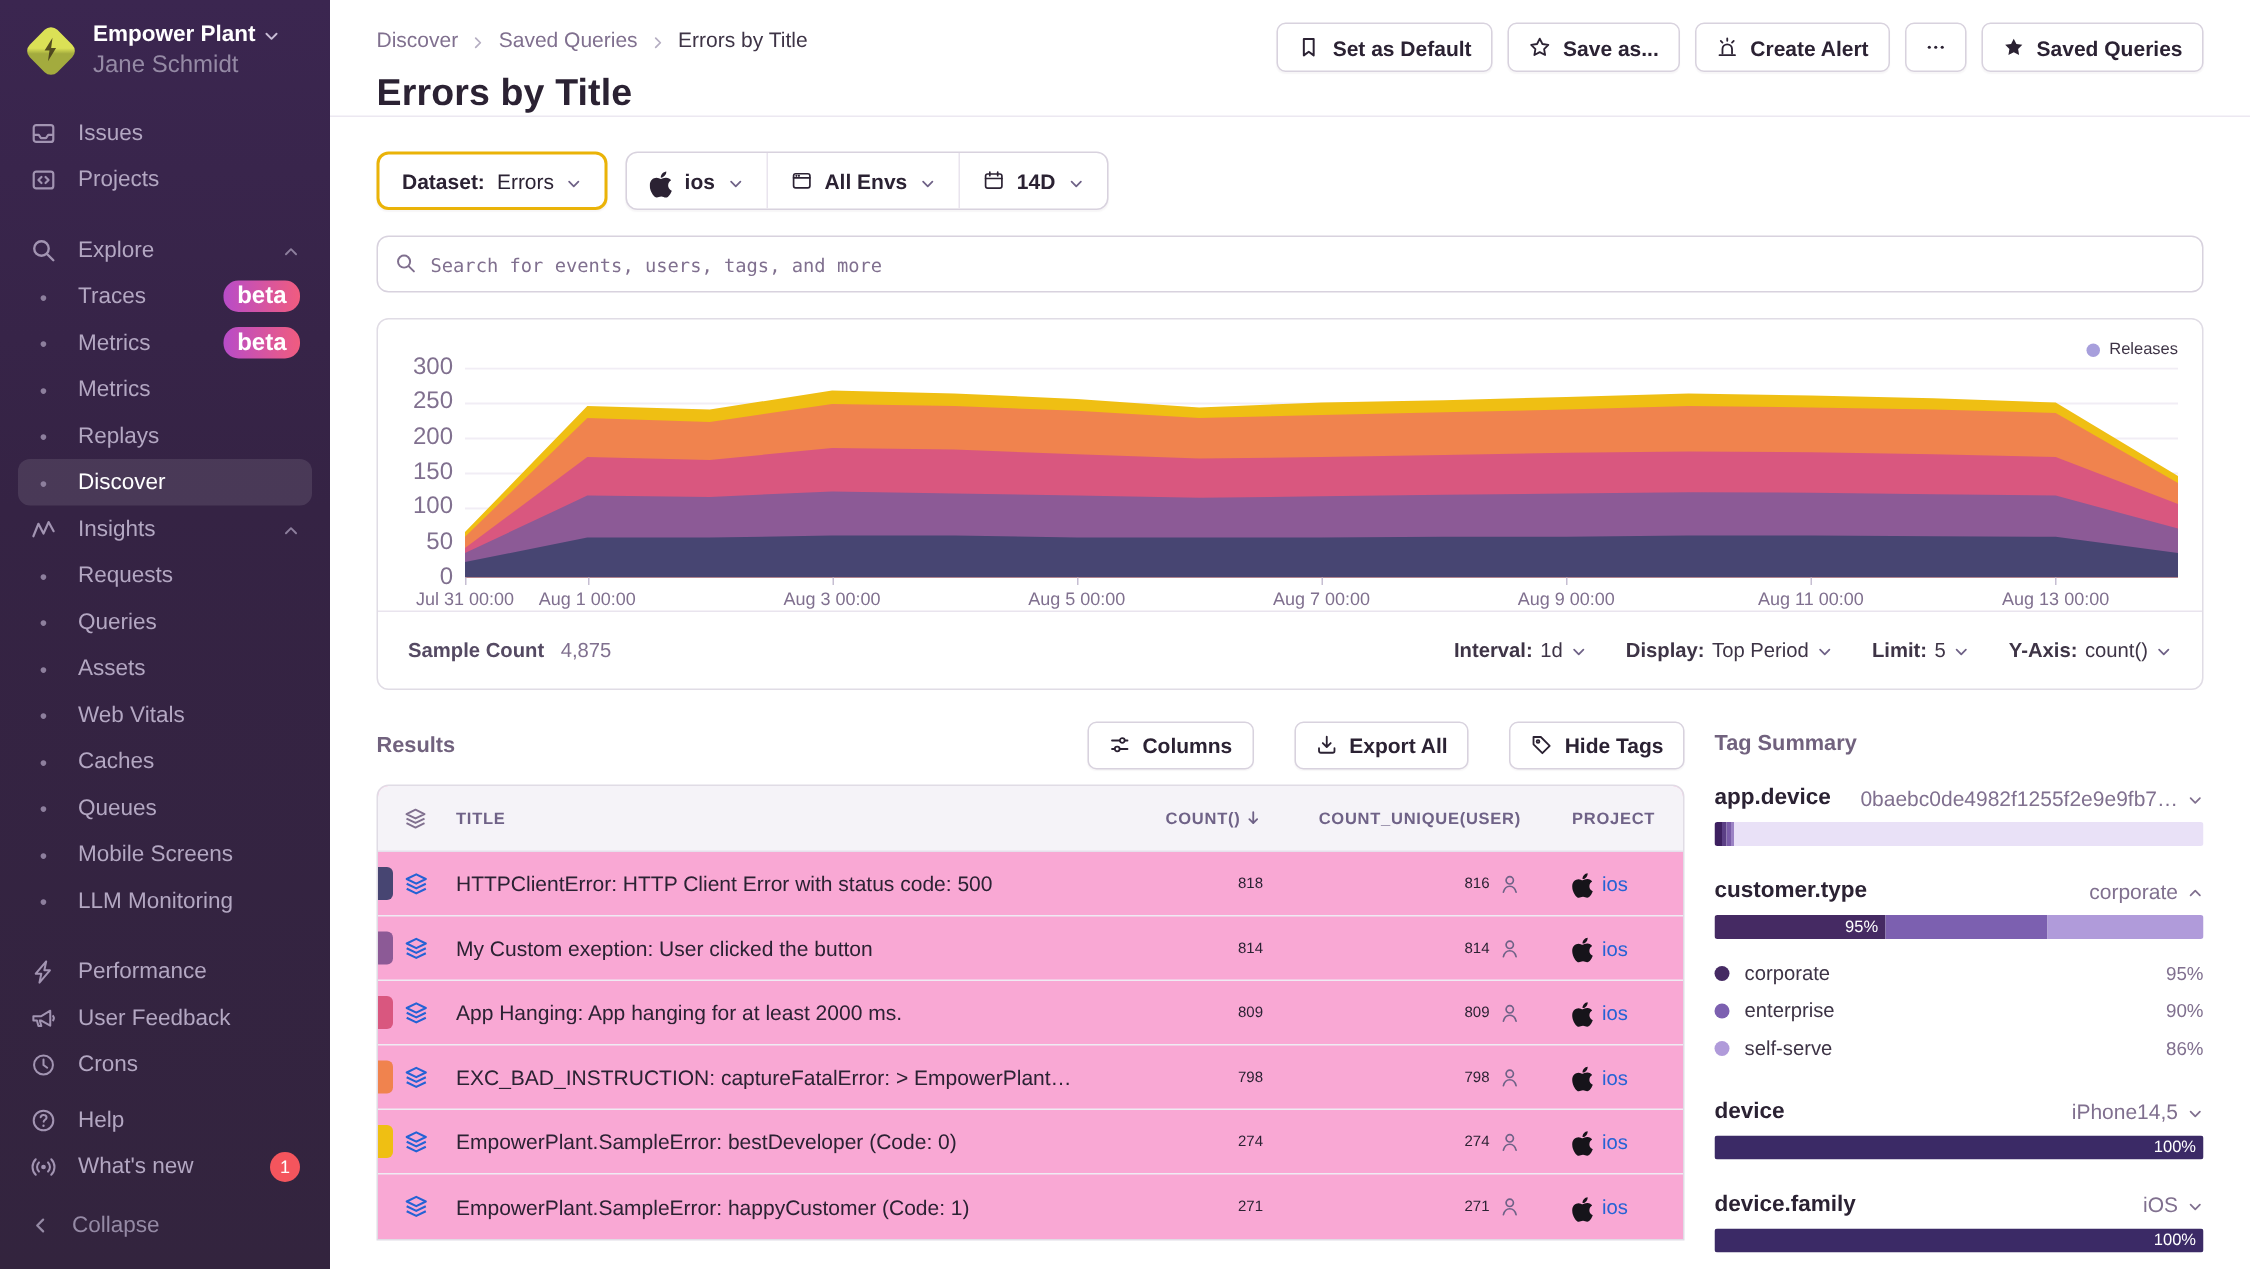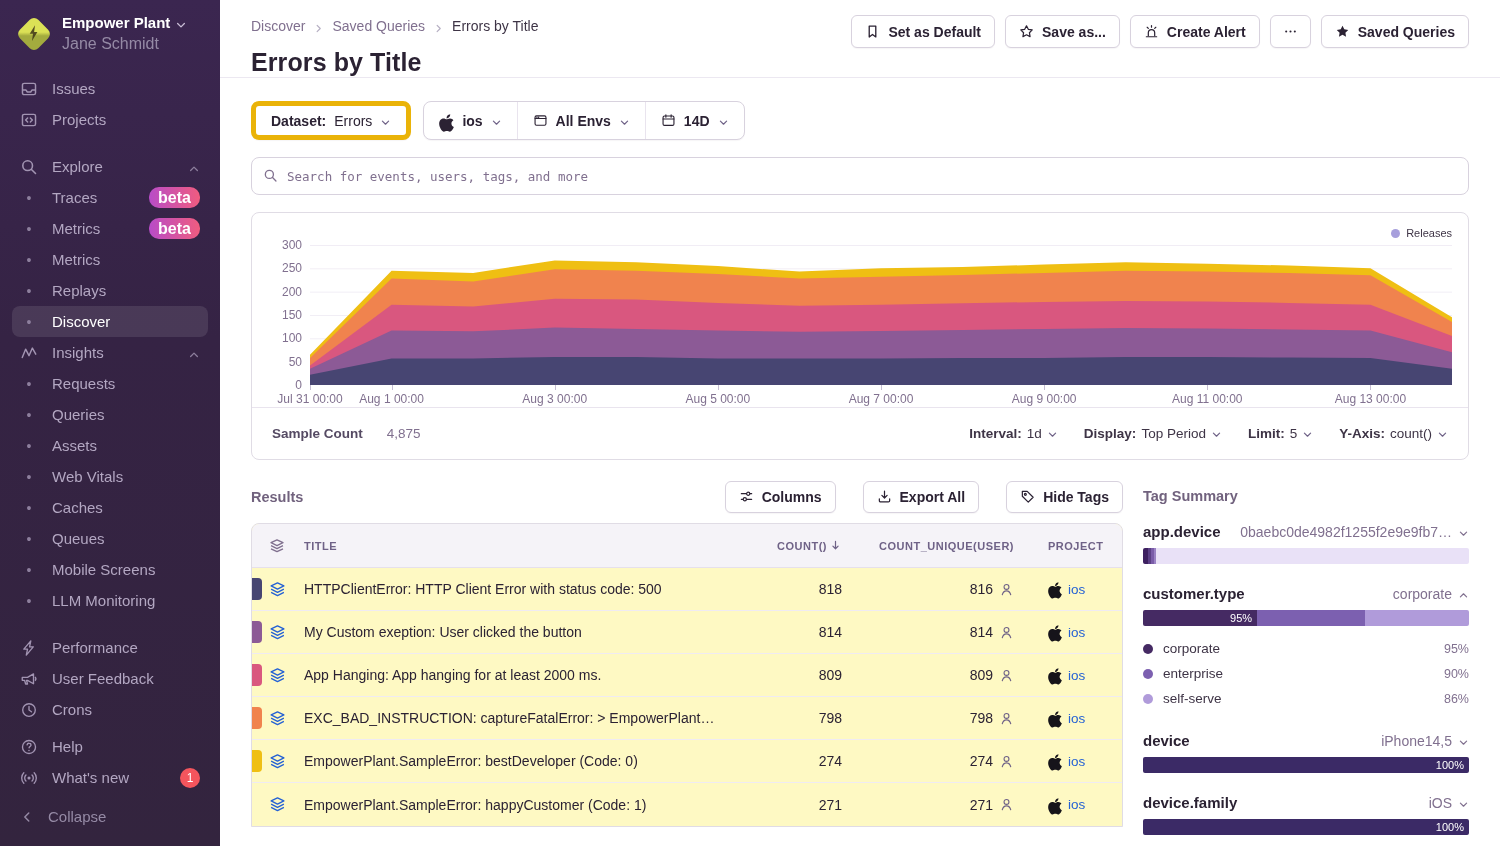--- a/index.html
+++ b/index.html
@@ -51,21 +51,21 @@
     border:1px solid #d8d2de; border-radius:6px; font-weight:600; font-size:14px; color:#2b2233;
     box-shadow:0 1px 1px rgba(43,34,51,.04); cursor:pointer; white-space:nowrap; }
   .btn .bico { width:15px; height:15px; color:#2b2233; flex:0 0 15px; }
   .btn.icon-only { padding:0 12px; }
 
   .content { padding:23px 31px 0; }
 
   
   .filter-bar { display:flex; gap:12px; }
   .pill-btn { display:flex; align-items:center; gap:8px; height:39px; padding:0 15px; background:#fff;
-    border:5px solid #eab308; border-radius:8px; font-size:14px; cursor:pointer; box-shadow:0 1px 1px rgba(43,34,51,.04); }
+    border:2px solid #eab308; border-radius:8px; font-size:14px; cursor:pointer; box-shadow:0 1px 1px rgba(43,34,51,.04); }
   .pill-btn b { font-weight:700; }
   .pill-group { display:flex; height:39px; background:#fff; border:1px solid #d8d2de; border-radius:8px;
     box-shadow:0 1px 1px rgba(43,34,51,.04); }
   .pill-seg { display:flex; align-items:center; gap:8px; padding:0 15px; font-weight:700; cursor:pointer; }
   .pill-seg + .pill-seg { border-left:1px solid #e9e4ee; }
   .fico { width:15px; height:15px; color:#2b2233; flex:0 0 15px; }
   .chev-sm { width:11px; height:11px; color:#6f6287; }
 
   
   .search-bar { margin-top:17px; position:relative; }
@@ -77,50 +77,50 @@
   
   .panel { margin-top:17px; border:1px solid #e0dce5; border-radius:8px; background:#fff; }
   .chart-wrap { padding:12px 16px 4px 16px; }
   .legend { display:flex; justify-content:flex-end; align-items:center; gap:6px; height:16px; cursor:pointer; }
   .legend .dot { width:9px; height:9px; border-radius:50%; }
   .legend .ltext { font-size:11px; color:#3e3446; }
   .plot-area { position:relative; margin-left:42px; height:162px; }
   .plot { position:absolute; left:0; right:0; top:4px; height:140px;
     background-image:linear-gradient(#f1edf5 1px, transparent 1px); background-size:100% 23.333px; }
   .plot svg { position:absolute; inset:0; width:100%; height:100%; display:block; }
-  .ylab { position:absolute; right:calc(100% + 8px); transform:translateY(-50%); font-size:12px; color:#80708f; white-space:nowrap; }
+  .ylab { position:absolute; right:calc(100% + 8px); transform:translateY(-50%); font-size:16px; color:#80708f; white-space:nowrap; }
   .xtick { position:absolute; top:144px; width:1px; height:5px; background:#c6bed2; }
   .xlab { position:absolute; top:151px; transform:translateX(-50%); font-size:12px; color:#80708f; white-space:nowrap; }
   .panel-footer { border-top:1px solid #e9e4ee; height:52px; display:flex; align-items:center; padding:0 20px; }
-  .sample { display:flex; align-items:flex-end; gap:24px; font-size:13.5px; }
+  .sample { display:flex; align-items:flex-end; gap:11px; font-size:13.5px; }
   .sample .slabel { font-weight:700; color:#554a63; }
   .sample .sval { color:#80708f; }
   .footer-controls { margin-left:auto; display:flex; gap:26px; }
   .fctrl { display:flex; align-items:center; gap:5px; font-size:13.5px; color:#3e3446; cursor:pointer; }
   .fctrl .flabel { font-weight:700; }
 
   
   .results-area { display:grid; grid-template-columns:1fr 326px; gap:20px; margin-top:20px; }
   .results-head { display:flex; align-items:center; height:33px; }
   .results-title, .tags-title { font-size:14.5px; font-weight:700; color:#71627e; }
   .results-head .rbtns { margin-left:auto; display:flex; gap:27px;justify-content:center; }
   .rbtns .btn { height:32px; }
 
-  .table { margin-top:10px; border:1px solid #e0dce5; border-radius:8px 8px 0 0; overflow:hidden; background:#fef9c3; }
+  .table { margin-top:10px; border:1px solid #e0dce5; border-radius:8px 8px 0 0; overflow:hidden; background:#f9a8d4; }
   .trow { display:grid; grid-template-columns:14px 38px 1fr 110px 172px 108px; align-items:center; }
   .thead { background:#f5f3f8; height:44px; border-bottom:1px solid #e6e0ec; }
   .thead .hcell { font-size:11px; font-weight:700; color:#6f6287; letter-spacing:.5px; cursor:pointer; }
   .hico { width:16px; height:16px; color:#80708f; }
   .cell-right { text-align:right; justify-self:end; }
   .tbody-row { height:43px; border-bottom:1px solid #efebf3; position:relative; cursor:pointer; }
   .tbody-row:last-child { border-bottom:none; }
   .swatch { width:10px; height:22px; border-radius:0 4px 4px 0; }
   .row-stack { width:17px; height:17px; color:#2562d4; margin-left:3px; }
   .rtitle { font-size:14px; color:#2b2233; white-space:nowrap; overflow:hidden; text-overflow:ellipsis; padding-right:16px; }
-  .rnum { font-size:14px; color:#2b2233; }
+  .rnum { font-size:10px; color:#2b2233; }
   .cu-cell { display:flex; align-items:center; justify-content:flex-end; gap:6px; }
   .pico { width:15px; height:15px; color:#6f6287; }
   .proj-cell { display:flex; align-items:center; gap:6px; padding-left:34px; }
   .aico { width:14px; height:16px; color:#16141a; }
   .proj-link { color:#2562d4; font-size:13.5px; }
   .sort-ico { width:13px; height:13px; color:#6f6287; margin-left:2px; vertical-align:-2px; }
   .hflex { display:flex; align-items:center; justify-content:flex-end; }
 
   
   .tags-col { padding-top:0; }

